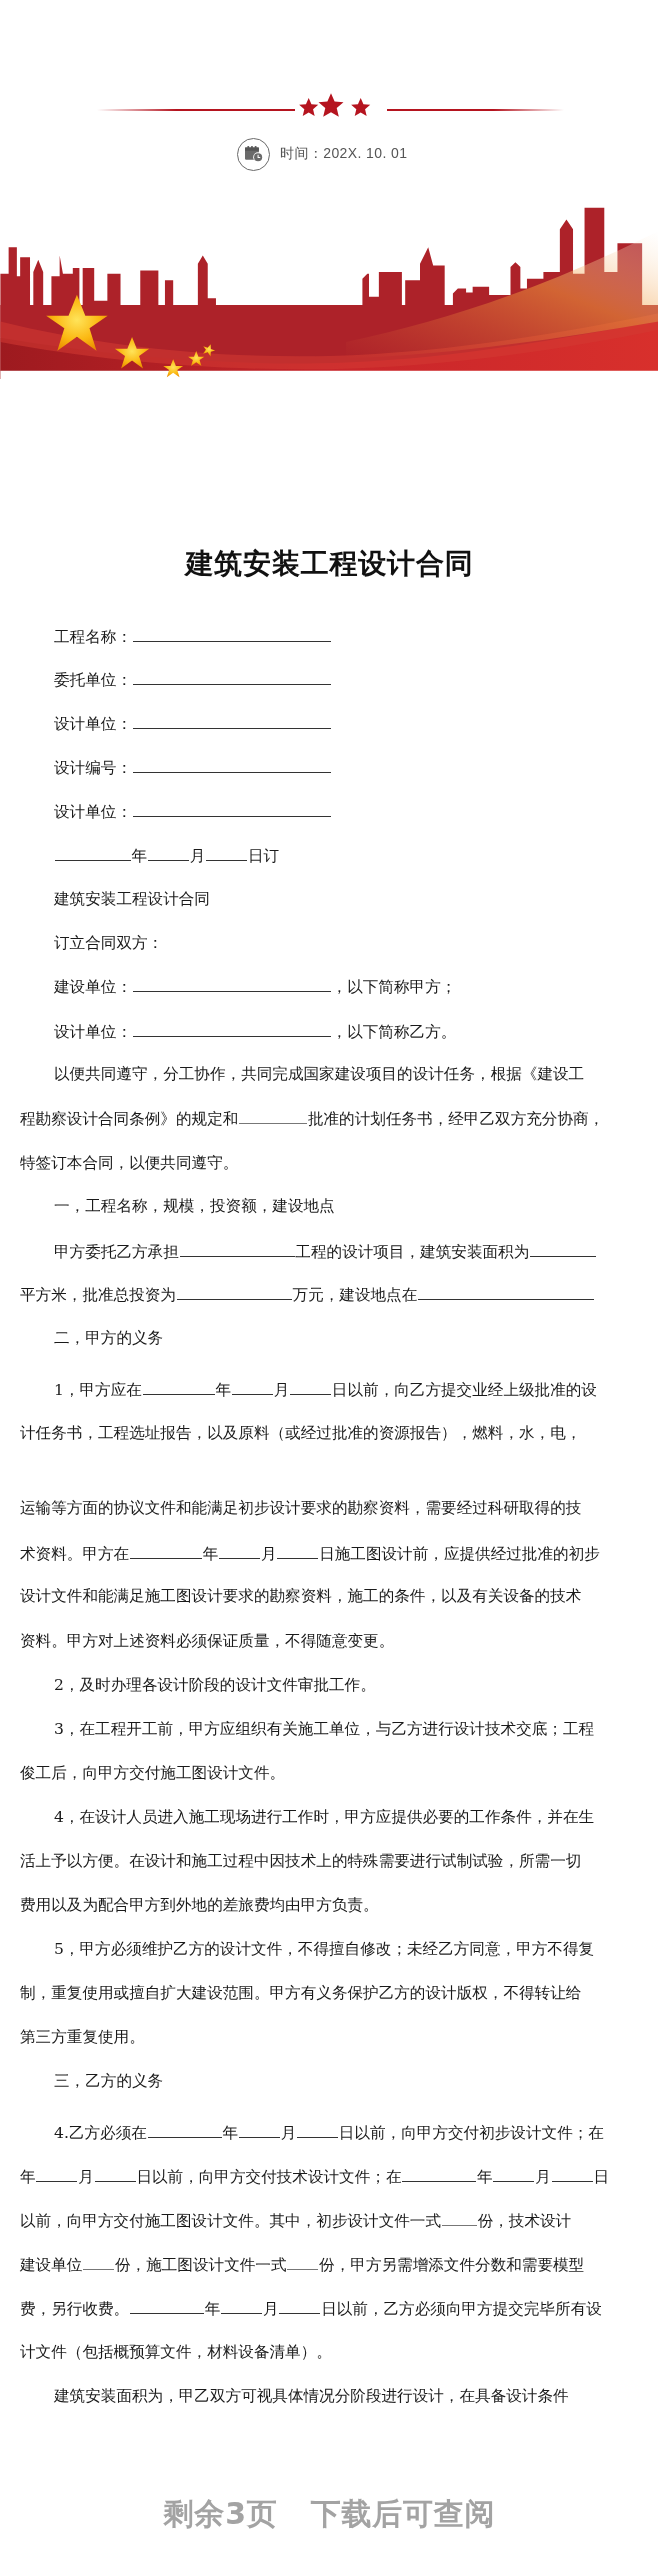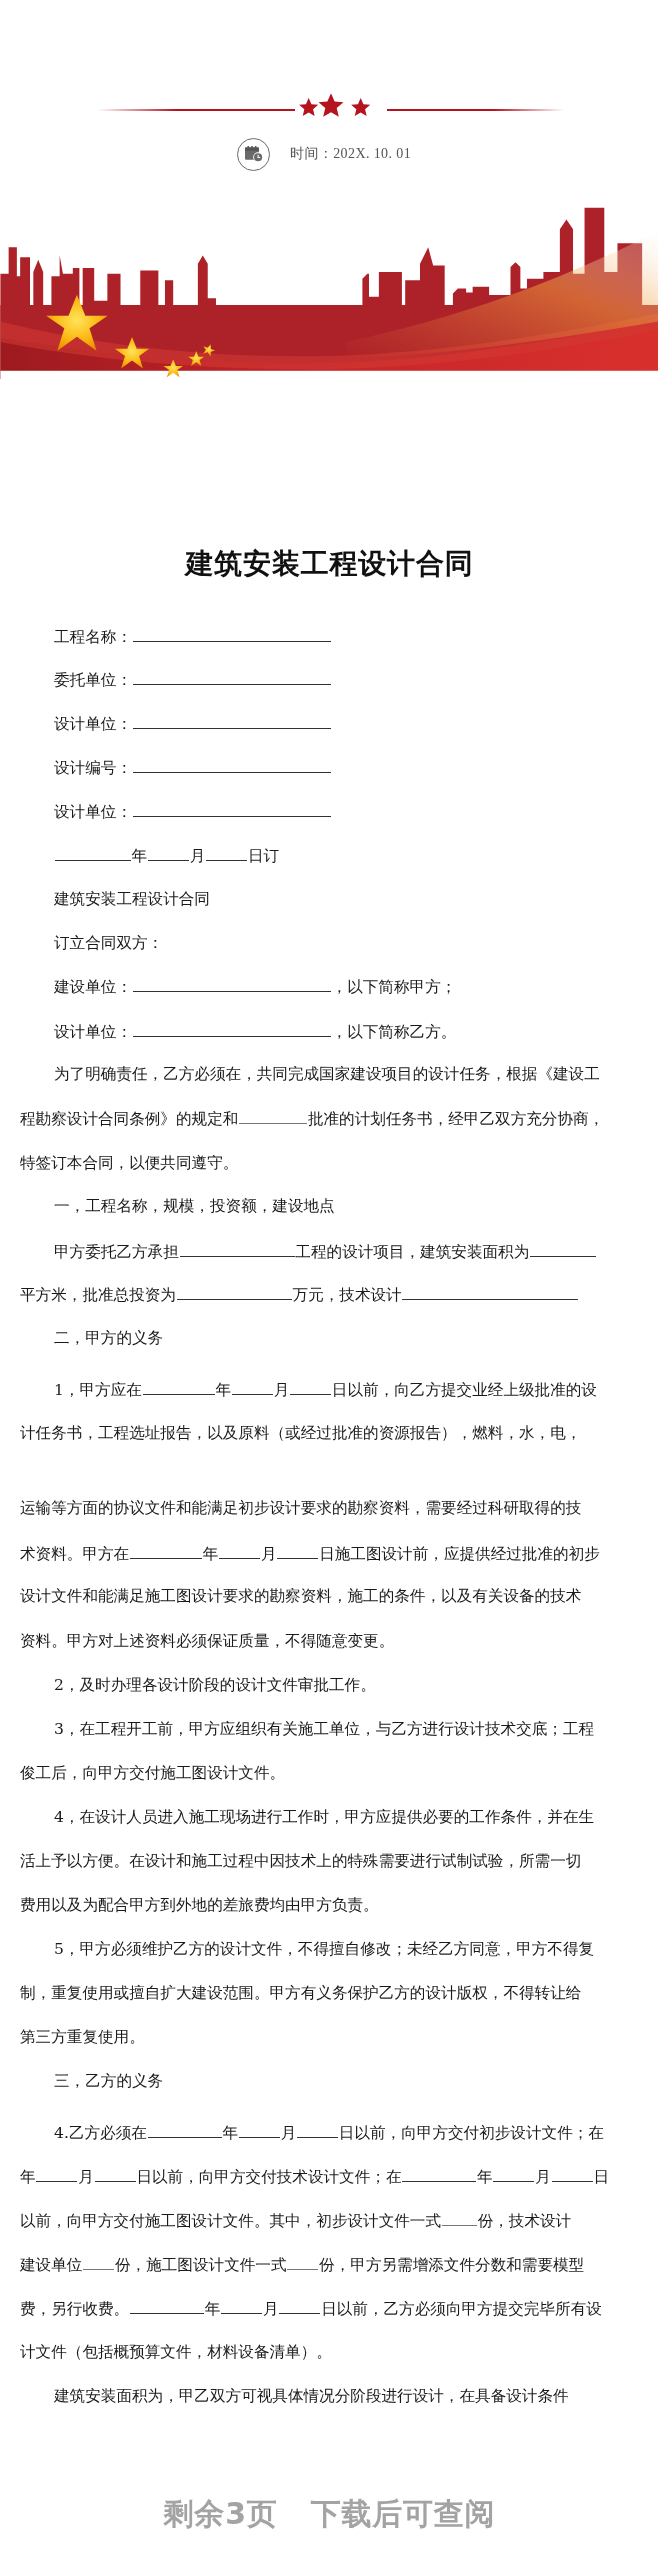--- a/index.html
+++ b/index.html
@@ -11,21 +11,21 @@
   .orn-line.left { left: 97px; width: 198px;
     background: linear-gradient(to right, rgba(190,20,30,0), #b5141f 40%, #b5141f); }
   .orn-line.right { left: 387px; width: 177px;
     background: linear-gradient(to left, rgba(190,20,30,0), #b5141f 40%, #b5141f); }
   .orn-star { position: absolute; }
 
   .date-row { position: absolute; top: 136px; left: 237px; height: 36px;
               display: flex; align-items: center; }
   .cal-circle { width: 33px; height: 33px; border: 1.2px solid #6a6a6a; border-radius: 50%;
                 display: flex; align-items: center; justify-content: center; box-sizing: border-box; }
-  .date-text { margin-left: 20px; font-family: Liberation Serif, serif;
+  .date-text { margin-left: 10px; font-family: Liberation Sans, sans-serif;
                font-size: 14px; color: #555; letter-spacing: 0.4px; }
 
   
   .banner { position: absolute; left: 0; top: 198px; width: 659px; height: 181px; overflow: hidden; }
 
   
   .doc-title { position: absolute; top: 545px; left: 0; width: 659px; text-align: center;
                font-family: "DejaVu Sans", "Liberation Sans", sans-serif; font-weight: bold;
                font-size: 28px; color: #111; letter-spacing: 0.8px; }
 
@@ -139,26 +139,26 @@
 
 <div class="line" style="top:889px;left:54px">建筑安装工程设计合同</div>
 <div class="line" style="top:933px;left:54px">订立合同双方：</div>
 <div class="line" style="top:976px;left:54px">
   <span>建设单位：</span><span class="blank" style="width:198px"></span><span>，以下简称甲方；</span>
 </div>
 <div class="line" style="top:1021px;left:54px">
   <span>设计单位：</span><span class="blank" style="width:198px"></span><span>，以下简称乙方。</span>
 </div>
 
-<div class="line" style="top:1064px;left:54px"><span>为了明确责任，乙方必须在，共同完成国家建设项目的设计任务，根据《建设工</span></div>
+<div class="line" style="top:1064px;left:54px"><span>以便共同遵守，分工协作，共同完成国家建设项目的设计任务，根据《建设工</span></div>
 <div class="line" style="top:1108px;left:20px"><span>程勘察设计合同条例》的规定和</span><span class="blank thin" style="width:68px"></span><span>批准的计划任务书，经甲乙双方充分协商，</span></div>
 <div class="line" style="top:1153px;left:20px"><span>特签订本合同，以便共同遵守。</span></div>
 <div class="line" style="top:1196px;left:54px"><span>一，工程名称，规模，投资额，建设地点</span></div>
 <div class="line" style="top:1241px;left:54px"><span>甲方委托乙方承担</span><span class="blank" style="width:115px"></span><span>工程的设计项目，建筑安装面积为</span><span class="blank" style="width:66px"></span></div>
-<div class="line" style="top:1284px;left:20px"><span>平方米，批准总投资为</span><span class="blank" style="width:115px"></span><span>万元，技术设计</span><span class="blank" style="width:176px"></span></div>
+<div class="line" style="top:1284px;left:20px"><span>平方米，批准总投资为</span><span class="blank" style="width:115px"></span><span>万元，建设地点在</span><span class="blank" style="width:176px"></span></div>
 <div class="line" style="top:1328px;left:54px"><span>二，甲方的义务</span></div>
 <div class="line" style="top:1379px;left:54px"><span>1，甲方应在</span><span class="blank" style="width:72px"></span><span>年</span><span class="blank" style="width:41px"></span><span>月</span><span class="blank" style="width:41px"></span><span>日以前，向乙方提交业经上级批准的设</span></div>
 <div class="line" style="top:1423px;left:20px"><span>计任务书，工程选址报告，以及原料（或经过批准的资源报告），燃料，水，电，</span></div>
 <div class="line" style="top:1498px;left:20px"><span>运输等方面的协议文件和能满足初步设计要求的勘察资料，需要经过科研取得的技</span></div>
 <div class="line" style="top:1543px;left:20px"><span>术资料。甲方在</span><span class="blank" style="width:72px"></span><span>年</span><span class="blank" style="width:41px"></span><span>月</span><span class="blank" style="width:41px"></span><span>日施工图设计前，应提供经过批准的初步</span></div>
 <div class="line" style="top:1586px;left:20px"><span>设计文件和能满足施工图设计要求的勘察资料，施工的条件，以及有关设备的技术</span></div>
 <div class="line" style="top:1631px;left:20px"><span>资料。甲方对上述资料必须保证质量，不得随意变更。</span></div>
 <div class="line" style="top:1675px;left:54px"><span>2，及时办理各设计阶段的设计文件审批工作。</span></div>
 <div class="line" style="top:1719px;left:54px"><span>3，在工程开工前，甲方应组织有关施工单位，与乙方进行设计技术交底；工程</span></div>
 <div class="line" style="top:1763px;left:20px"><span>俊工后，向甲方交付施工图设计文件。</span></div>

